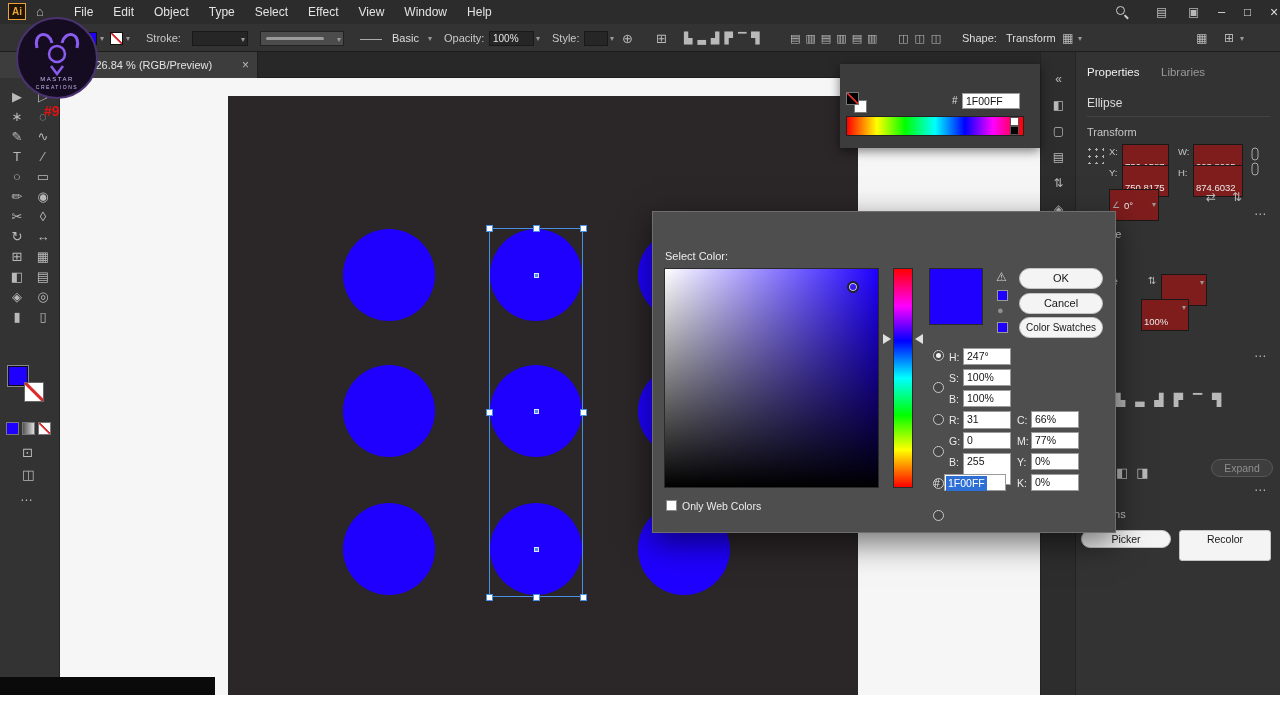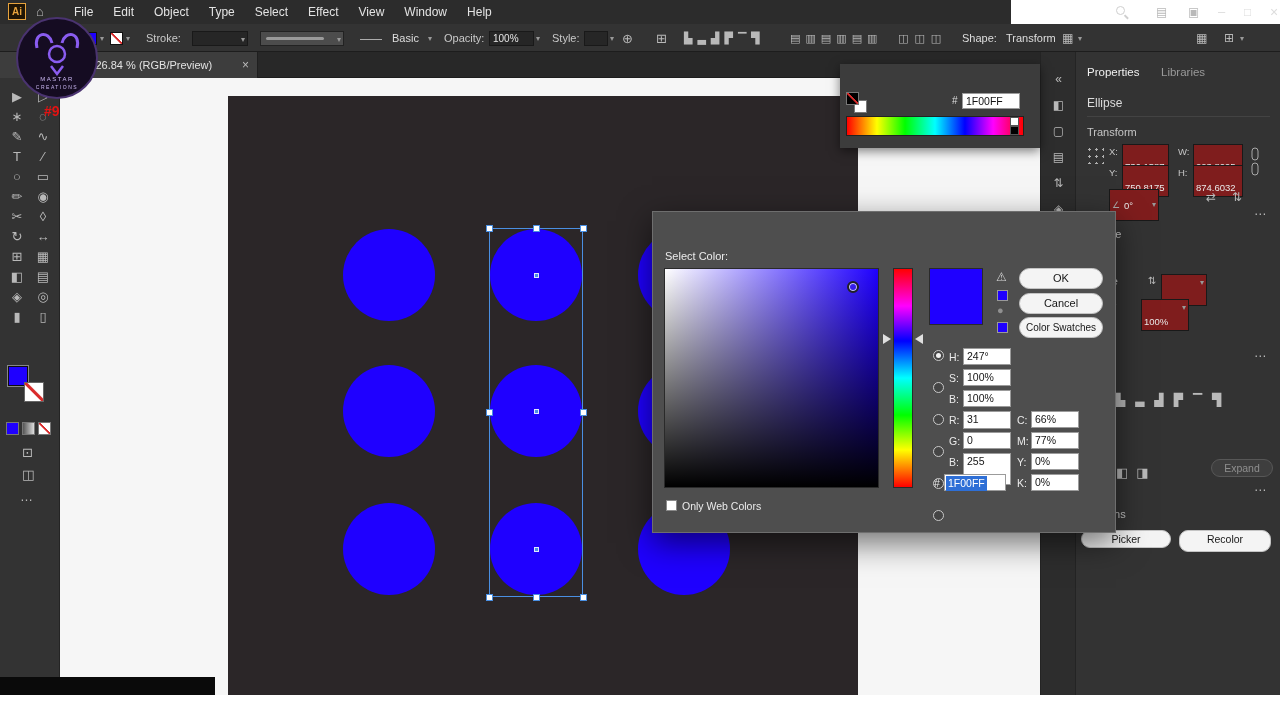--- a/index.html
+++ b/index.html
@@ -38,21 +38,21 @@
 .pfld{background:#7f1d1d;border:1px solid #191919;color:#e8e8e8;font-size:9.5px;line-height:13px;padding:15px 2px;white-space:nowrap;position:absolute}
 .menu-item{padding:0 10px;line-height:24px;font-size:12px;color:#e3e3e3;display:inline-block}
 .wm-text{position:absolute;left:0;right:0;text-align:center;color:#c9b6f0;font-size:6px;letter-spacing:1.5px}
 .appicon{width:18px;height:17px;border:1px solid #e8a33d;color:#e8a33d;font-size:10px;font-weight:bold;text-align:center;line-height:15px;background:#201505}
 </style>
 </head>
 <body>
 
 <div class="screen">
 
-  <div class="a" style="left:0;top:0;width:1011px;height:24px;background:#2c2c2c">
+  <div class="a" style="left:0;top:0;width:1280px;height:24px;background:#2c2c2c">
     <div class="a appicon" style="left:8px;top:3px">Ai</div>
     <span class="a glyph" style="left:36px;top:5px;font-size:13px">⌂</span>
     <div class="a" style="left:64px;top:0;height:24px;white-space:nowrap"><span class="menu-item">File</span><span class="menu-item">Edit</span><span class="menu-item">Object</span><span class="menu-item">Type</span><span class="menu-item">Select</span><span class="menu-item">Effect</span><span class="menu-item">View</span><span class="menu-item">Window</span><span class="menu-item">Help</span></div>
     <div class="a mag" style="left:1116px;top:6px"></div>
     <span class="a glyph" style="left:1156px;top:6px">▤</span>
     <span class="a glyph" style="left:1188px;top:6px">▣</span>
     <span class="a" style="left:1218px;top:0;line-height:24px;font-size:13px;color:#ddd">–</span>
     <span class="a" style="left:1244px;top:0;line-height:24px;font-size:12px;color:#ddd">□</span>
     <span class="a" style="left:1270px;top:0;line-height:24px;font-size:14px;color:#ddd">×</span>
   </div>
@@ -246,21 +246,21 @@
         <span class="glyph" style="font-size:12px">▜</span>
       </div>
     <div class="a" style="left:40px;top:414px;display:flex;gap:8px">
         <span class="glyph" style="font-size:13px">◧</span>
         <span class="glyph" style="font-size:13px">◨</span>
       </div>
     <div class="a" style="left:135px;top:407px;width:62px;height:18px;line-height:16px;background:#3e3e3e;border:1px solid #575757;border-radius:9px;color:#8f8f8f;text-align:center;font-size:10.5px">Expand</div>
     <span class="a glyph" style="left:178px;top:432px">⋯</span>
     <span class="a plbl" style="left:-17px;top:456px">Quick Actions</span>
     <div class="a pbtn" style="left:5px;top:478px;width:90px;height:18px;line-height:16px;border-radius:9px;font-size:10.5px">Picker</div>
-    <div class="a pbtn" style="left:103px;top:478px;width:92px;height:22px;line-height:16px;border-radius:9px;font-size:10.5px">Recolor</div>
+    <div class="a pbtn" style="left:103px;top:478px;width:92px;height:31px;line-height:16px;border-radius:3px;font-size:10.5px">Recolor</div>
   </div>
 
   <div class="a" style="left:840px;top:64px;width:200px;height:84px;background:#3c3c3c;box-shadow:0 3px 10px rgba(0,0,0,.5);z-index:20">
     <div class="a" style="left:14px;top:36px;width:13px;height:13px;background:#fff;border:1px solid #777"></div>
     <div class="a none" style="left:6px;top:28px;width:13px;height:13px;border:1px solid #777;background-color:#000"></div>
     <span class="a" style="left:112px;top:31px;font-size:10px;color:#ddd">#</span>
     <div class="a winput" style="left:122px;top:29px;width:58px;height:16px">1F00FF</div>
     <div class="a spectrum" style="left:6px;top:52px;width:178px;height:20px"></div>
     <div class="a" style="left:170px;top:53px;width:9px;height:9px;background:#fff;border:1px solid #555"></div>
     <div class="a" style="left:170px;top:62px;width:9px;height:9px;background:#000;border:1px solid #555"></div>

